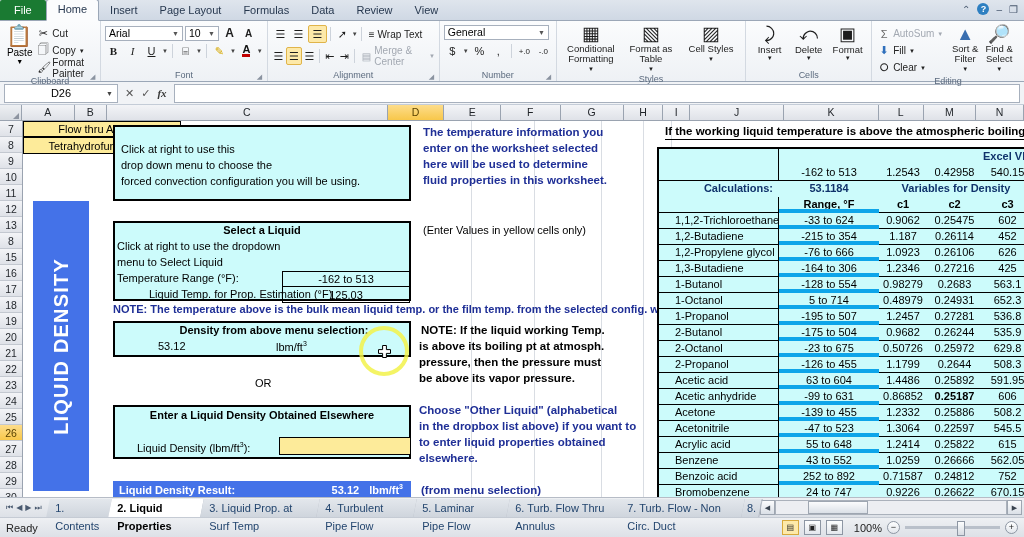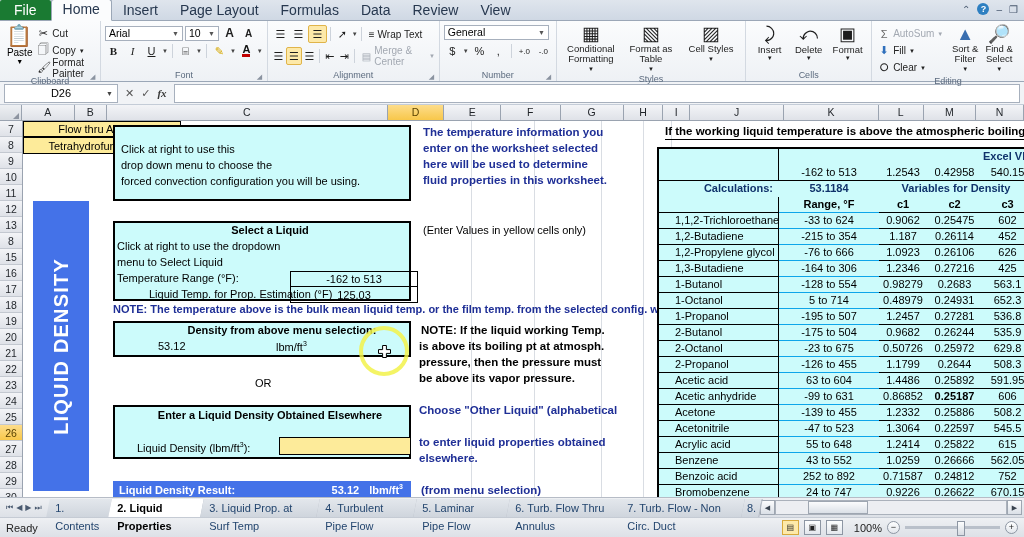--- a/index.html
+++ b/index.html
@@ -9,21 +9,21 @@
     font-size:11px;color:#000;
     background:#fff;
     -webkit-font-smoothing:antialiased;
   }
   .app{width:1024px;height:537px;position:relative;display:flex;flex-direction:column;}
 
   
   .ribbon-wrap{background:linear-gradient(#f5f6f8,#e9ecf1);border-bottom:1px solid #9ba7b7;}
   .tabbar{height:20px;display:flex;align-items:flex-end;padding-left:0;position:relative;
           background:linear-gradient(#dfe5ed,#cfd8e4);border-bottom:1px solid #9ba7b7;}
-  .tab{height:19px;line-height:19px;padding:0 11px;font-size:14px;color:#27384f;cursor:default;}
+  .tab{height:19px;line-height:19px;padding:0 11px;font-size:11px;color:#27384f;cursor:default;}
   .tab.file{background:#1a7a32;color:#fff;font-weight:normal;padding:0 14px;height:20px;line-height:20px;
             border-top-left-radius:2px;border-top-right-radius:2px;}
   .tab.active{background:#fbfcfd;border:1px solid #9ba7b7;border-bottom:1px solid #fbfcfd;
               margin-bottom:-1px;border-top-left-radius:3px;border-top-right-radius:3px;height:20px;line-height:19px;}
   .winctl{position:absolute;right:6px;top:3px;display:flex;gap:7px;align-items:center;color:#4a5a70;font-size:10px;}
   .winctl .help{width:12px;height:12px;border-radius:50%;background:#2d7fc1;color:#fff;font-size:9px;
         line-height:12px;text-align:center;font-weight:bold;}
 
   .ribbon{height:60px;display:flex;background:linear-gradient(#fbfcfd,#eef1f5);position:relative;}
   .grp{display:flex;flex-direction:column;justify-content:space-between;position:relative;
@@ -98,33 +98,33 @@
   .gl-v{position:absolute;top:0;bottom:0;width:1px;background:#d9dde3;}
 
   .bluebar{position:absolute;background:#4472e8;color:#fff;font-weight:bold;
            display:flex;align-items:center;justify-content:center;}
   .vert{writing-mode:vertical-rl;transform:rotate(180deg);letter-spacing:1.2px;font-size:20px;}
 
   .panel{position:absolute;background:#ccfbfb;border:2px solid #000;box-sizing:border-box;}
   .ytitle{background:#fdeb9a;border:1px solid #000;box-sizing:border-box;display:flex;
           align-items:center;justify-content:center;font-size:11px;}
   .yin{background:#fdeb9a;border:1px solid #000;box-sizing:border-box;}
-  .ctr{display:flex;align-items:center;justify-content:center;margin-left:8px;}
+  .ctr{display:flex;align-items:center;justify-content:center;}
   .bold{font-weight:bold;}
   .tline{position:absolute;font-size:11px;white-space:nowrap;}
 
   .navytxt{color:#1f2f96;font-weight:bold;font-size:11.5px;}
   .blacktxt{color:#000;font-weight:bold;font-size:11.5px;}
 
   
   .rtable{position:absolute;background:#ccfbfb;border:2px solid #000;box-sizing:border-box;overflow:hidden;}
   .rtrow{display:flex;height:16px;box-sizing:border-box;}
   .rtc{box-sizing:border-box;font-size:11px;line-height:15px;height:16px;overflow:hidden;white-space:nowrap;}
   .rtc.name{width:120px;padding-left:16px;border-right:1px solid #000;border-bottom:1px solid #000;}
-  .rtc.rng{width:100px;text-align:center;border-right:1px solid #000;border-bottom:1px solid #0ea5e9;}
+  .rtc.rng{width:100px;text-align:center;border-right:1px solid #000;border-bottom:4px solid #0ea5e9;}
   .rtc.c1{width:48px;text-align:center;border-right:1px solid #000;border-bottom:1px solid #000;}
   .rtc.c2{width:55px;text-align:center;border-right:1px solid #000;border-bottom:1px solid #000;}
   .rtc.c3{width:51px;text-align:center;border-bottom:1px solid #000;}
   .rhdr .rtc{font-weight:bold;}
 
   .cursor{position:absolute;width:8px;height:8px;}
   .halo{position:absolute;border:4px solid #f2f24a;border-radius:50%;opacity:.85;}
 
   
   .tabstrip{height:19px;background:linear-gradient(#eef0f3,#dde1e7);border-top:1px solid #b6bcc6;
@@ -516,20 +516,21 @@
         <div class="yin" style="position:absolute;left:256px;top:316px;width:132px;height:18px;">
           
         </div>
 
         <div class="tline blacktxt" style="left:396px;top:219px;">is above its boiling pt at atmosph.</div>
         <div class="tline blacktxt" style="left:398px;top:203px;">NOTE:  If the liquid working Temp.</div>
         <div class="tline blacktxt" style="left:396px;top:235px;">pressure, then the pressure must</div>
         <div class="tline blacktxt" style="left:396px;top:251px;">be above its vapor pressure.</div>
 
         <div class="tline navytxt" style="left:396px;top:283px;">Choose "Other Liquid" (alphabetical</div>
+        <div class="tline navytxt" style="left:396px;top:299px;">in the dropbox list above) if you want to</div>
         <div class="tline navytxt" style="left:396px;top:315px;">to enter liquid properties obtained</div>
         <div class="tline navytxt" style="left:396px;top:331px;">elsewhere.</div>
 
         <div class="bluebar" style="left:90px;top:360px;width:298px;height:17px;justify-content:flex-start;">
           <span style="padding-left:6px;font-size:11px">Liquid Density Result:</span>
           <span style="margin-left:auto;padding-right:10px;font-size:11px">53.12</span>
           <span style="padding-right:8px;font-size:11px"><span>lbm/ft</span><sup>3</sup></span>
         </div>
         <div class="tline navytxt" style="left:398px;top:363px;">(from menu selection)</div>
 

